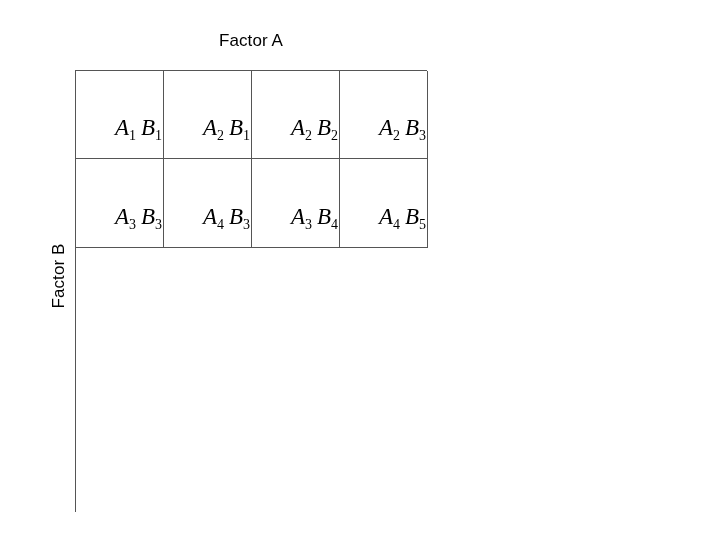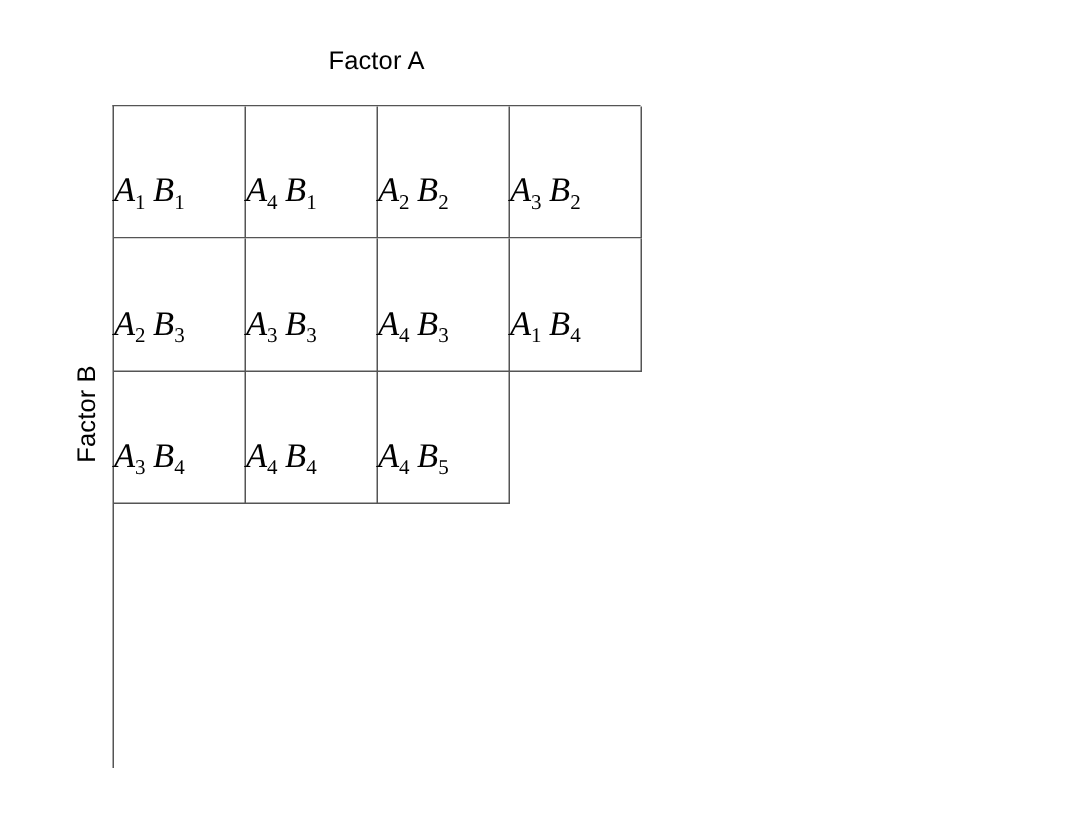--- a/index.html
+++ b/index.html
@@ -87,21 +87,21 @@
     box-sizing: border-box;
     position: relative;
     background: #ffffff;
   }
 
   .cell-text {
     position: absolute;
     left: 0;
     right: 0;
     bottom: 14px;
-    text-align: left;
+    text-align: right;
     font-family: "Liberation Serif", "DejaVu Serif", serif;
     font-style: italic;
     font-size: 23px;
     line-height: 26px;
     color: #000000;
     white-space: nowrap;
   }
   .cell-text .sub {
     font-size: 14px;
     font-style: normal;
@@ -126,44 +126,35 @@
 
   <div id="factor-b-label">
     <span>Factor B</span>
   </div>
 
   <div id="factorial-grid">
       <div class="grid-cell">
         <div class="cell-text"><span>A</span><span class="sub">1</span><span class="gap"></span><span>B</span><span class="sub">1</span></div>
       </div>
       <div class="grid-cell">
-        <div class="cell-text"><span>A</span><span class="sub">4</span><span class="gap"></span><span>B</span><span class="sub">1</span></div>
+        <div class="cell-text"><span>A</span><span class="sub">2</span><span class="gap"></span><span>B</span><span class="sub">1</span></div>
       </div>
       <div class="grid-cell">
         <div class="cell-text"><span>A</span><span class="sub">2</span><span class="gap"></span><span>B</span><span class="sub">2</span></div>
-      </div>
-      <div class="grid-cell">
-        <div class="cell-text"><span>A</span><span class="sub">3</span><span class="gap"></span><span>B</span><span class="sub">2</span></div>
       </div>
       <div class="grid-cell">
         <div class="cell-text"><span>A</span><span class="sub">2</span><span class="gap"></span><span>B</span><span class="sub">3</span></div>
       </div>
       <div class="grid-cell">
         <div class="cell-text"><span>A</span><span class="sub">3</span><span class="gap"></span><span>B</span><span class="sub">3</span></div>
       </div>
       <div class="grid-cell">
         <div class="cell-text"><span>A</span><span class="sub">4</span><span class="gap"></span><span>B</span><span class="sub">3</span></div>
       </div>
       <div class="grid-cell">
-        <div class="cell-text"><span>A</span><span class="sub">1</span><span class="gap"></span><span>B</span><span class="sub">4</span></div>
-      </div>
-      <div class="grid-cell">
         <div class="cell-text"><span>A</span><span class="sub">3</span><span class="gap"></span><span>B</span><span class="sub">4</span></div>
-      </div>
-      <div class="grid-cell">
-        <div class="cell-text"><span>A</span><span class="sub">4</span><span class="gap"></span><span>B</span><span class="sub">4</span></div>
       </div>
       <div class="grid-cell">
         <div class="cell-text"><span>A</span><span class="sub">4</span><span class="gap"></span><span>B</span><span class="sub">5</span></div>
       </div>
     </div>
 
 </div>
 
 </body></html>

